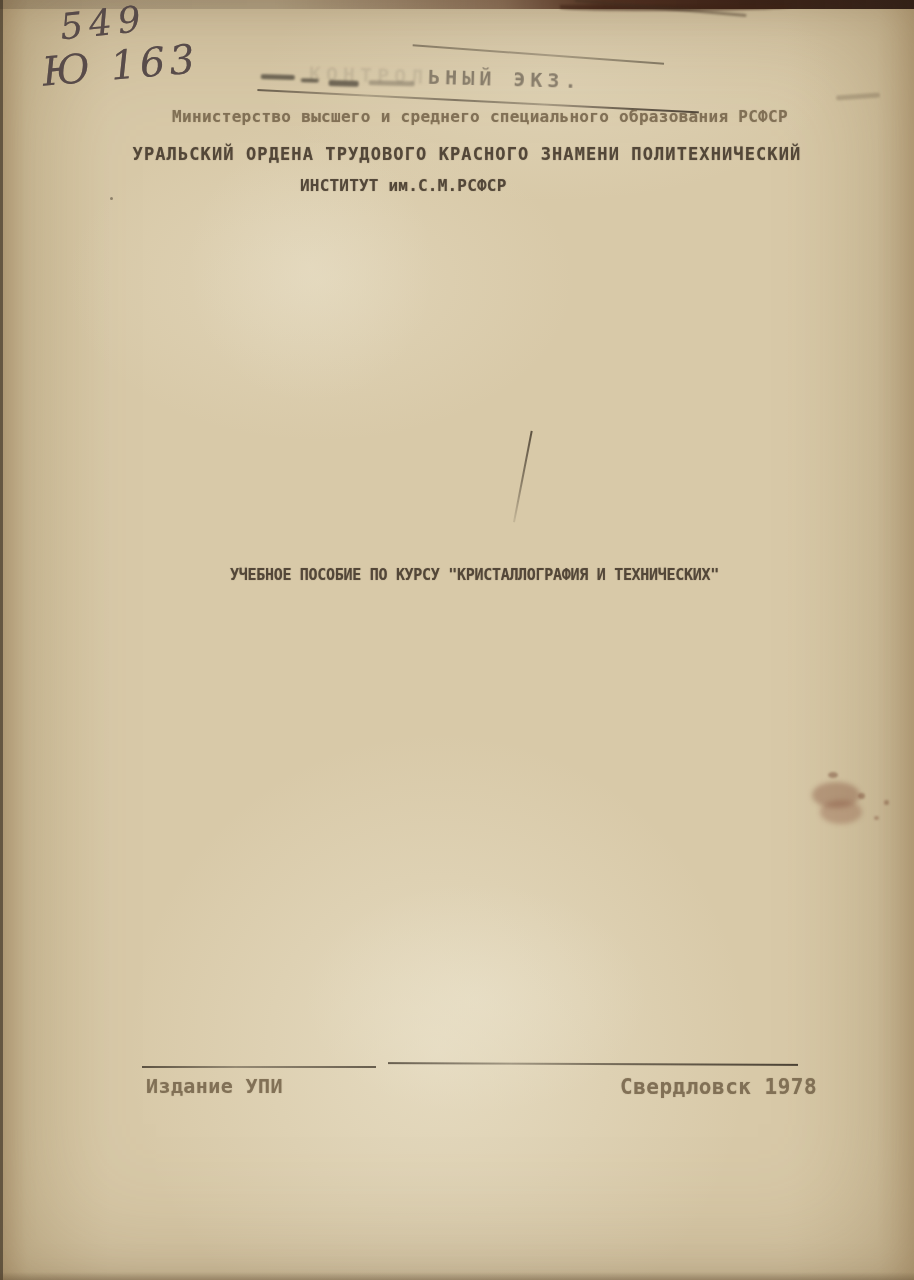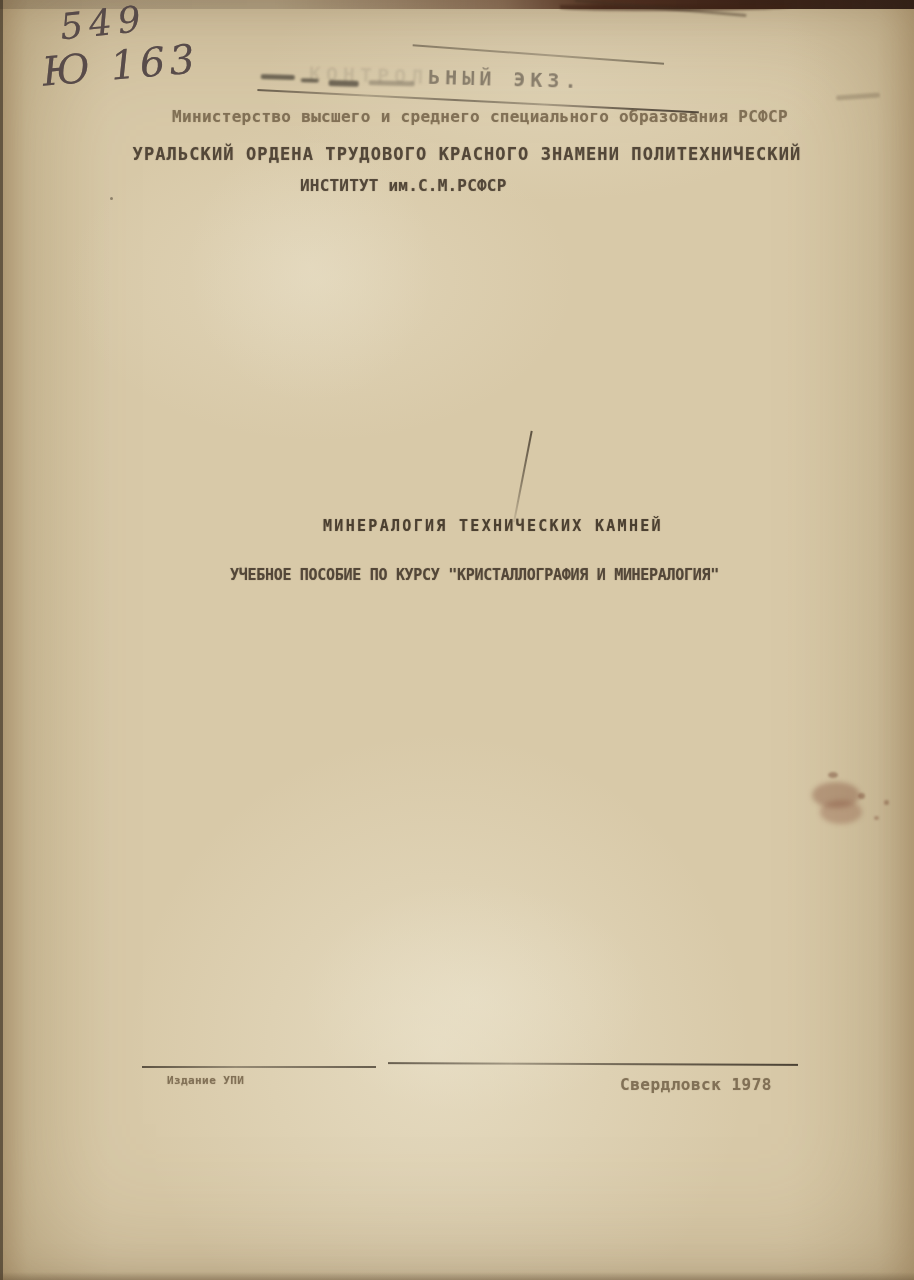--- a/index.html
+++ b/index.html
@@ -94,22 +94,22 @@
   #rule-left{
     position:absolute;left:142px;top:1066px;width:234px;height:2.2px;
     background:linear-gradient(90deg,rgba(62,53,41,0.8),rgba(62,53,41,0.45) 40%,rgba(62,53,41,0.75));
     filter:blur(0.3px);
   }
   #rule-right{
     position:absolute;left:388px;top:1063px;width:410px;height:2.2px;
     background:linear-gradient(90deg,rgba(62,53,41,0.75),rgba(62,53,41,0.4) 30%,rgba(62,53,41,0.7) 60%,rgba(50,42,32,0.85));
     transform:rotate(0.25deg);filter:blur(0.3px);
   }
-  #publisher {left:167px;top:1074px;font-size:11px;letter-spacing:0.4px;}
-  #placeyear {left:620px;top:1075px;font-size:16px;letter-spacing:0.5px;}
+  #publisher {left:146px;top:1074px;font-size:20px;letter-spacing:0.4px;}
+  #placeyear {left:620px;top:1075px;font-size:21px;letter-spacing:0.5px;}
   #tiny-dot{position:absolute;left:110px;top:197px;width:3px;height:3px;border-radius:50%;
             background:rgba(70,60,45,0.5);}
   #smear-rsfsr{position:absolute;left:836px;top:94px;width:44px;height:5px;border-radius:3px;
             background:rgba(95,78,56,0.28);filter:blur(1.2px);transform:rotate(-4deg);}
 </style>
 </head>
 <body>
 
 <div id="photo">
 
@@ -133,22 +133,21 @@
   </div>
 
   <div class="txt faded" id="ministry">Министерство высшего и среднего специального образования РСФСР</div>
   <div class="txt typed" id="inst1">УРАЛЬСКИЙ ОРДЕНА ТРУДОВОГО КРАСНОГО ЗНАМЕНИ ПОЛИТЕХНИЧЕСКИЙ</div>
   <div class="txt typed" id="inst2">ИНСТИТУТ им.С.М.РСФСР</div>
   <div id="smear-rsfsr"></div>
   <div id="tiny-dot"></div>
 
   <div id="pen-stroke"></div>
 
-  <div class="txt typed" id="btitle">МИНЕРАЛОГИЯ ТЕХНИЧЕСКИХ КАМНЕЙ</div>
-  <div class="txt typed" id="bsubtitle">УЧЕБНОЕ ПОСОБИЕ ПО КУРСУ "КРИСТАЛЛОГРАФИЯ И МИНЕРАЛОГИЯ"</div>
+  <div class="txt typed" id="bsubtitle">УЧЕБНОЕ ПОСОБИЕ ПО КУРСУ "КРИСТАЛЛОГРАФИЯ И ТЕХНИЧЕСКИХ"</div>
 
   <div class="speck" style="left:812px;top:782px;width:48px;height:26px;background:rgba(118,62,45,0.34);filter:blur(2.5px);"></div>
   <div class="speck" style="left:820px;top:800px;width:42px;height:24px;background:rgba(130,75,55,0.32);filter:blur(2.5px);"></div>
   <div class="speck" style="left:828px;top:772px;width:10px;height:6px;background:rgba(100,50,35,0.4);filter:blur(1px);"></div>
   <div class="speck" style="left:858px;top:793px;width:7px;height:6px;background:rgba(105,55,38,0.4);filter:blur(1px);"></div>
   <div class="speck" style="left:884px;top:800px;width:5px;height:5px;background:rgba(105,55,38,0.38);filter:blur(1px);"></div>
   <div class="speck" style="left:874px;top:816px;width:5px;height:4px;background:rgba(105,55,38,0.35);filter:blur(1px);"></div>
 
   <div id="rule-left"></div>
   <div id="rule-right"></div>

